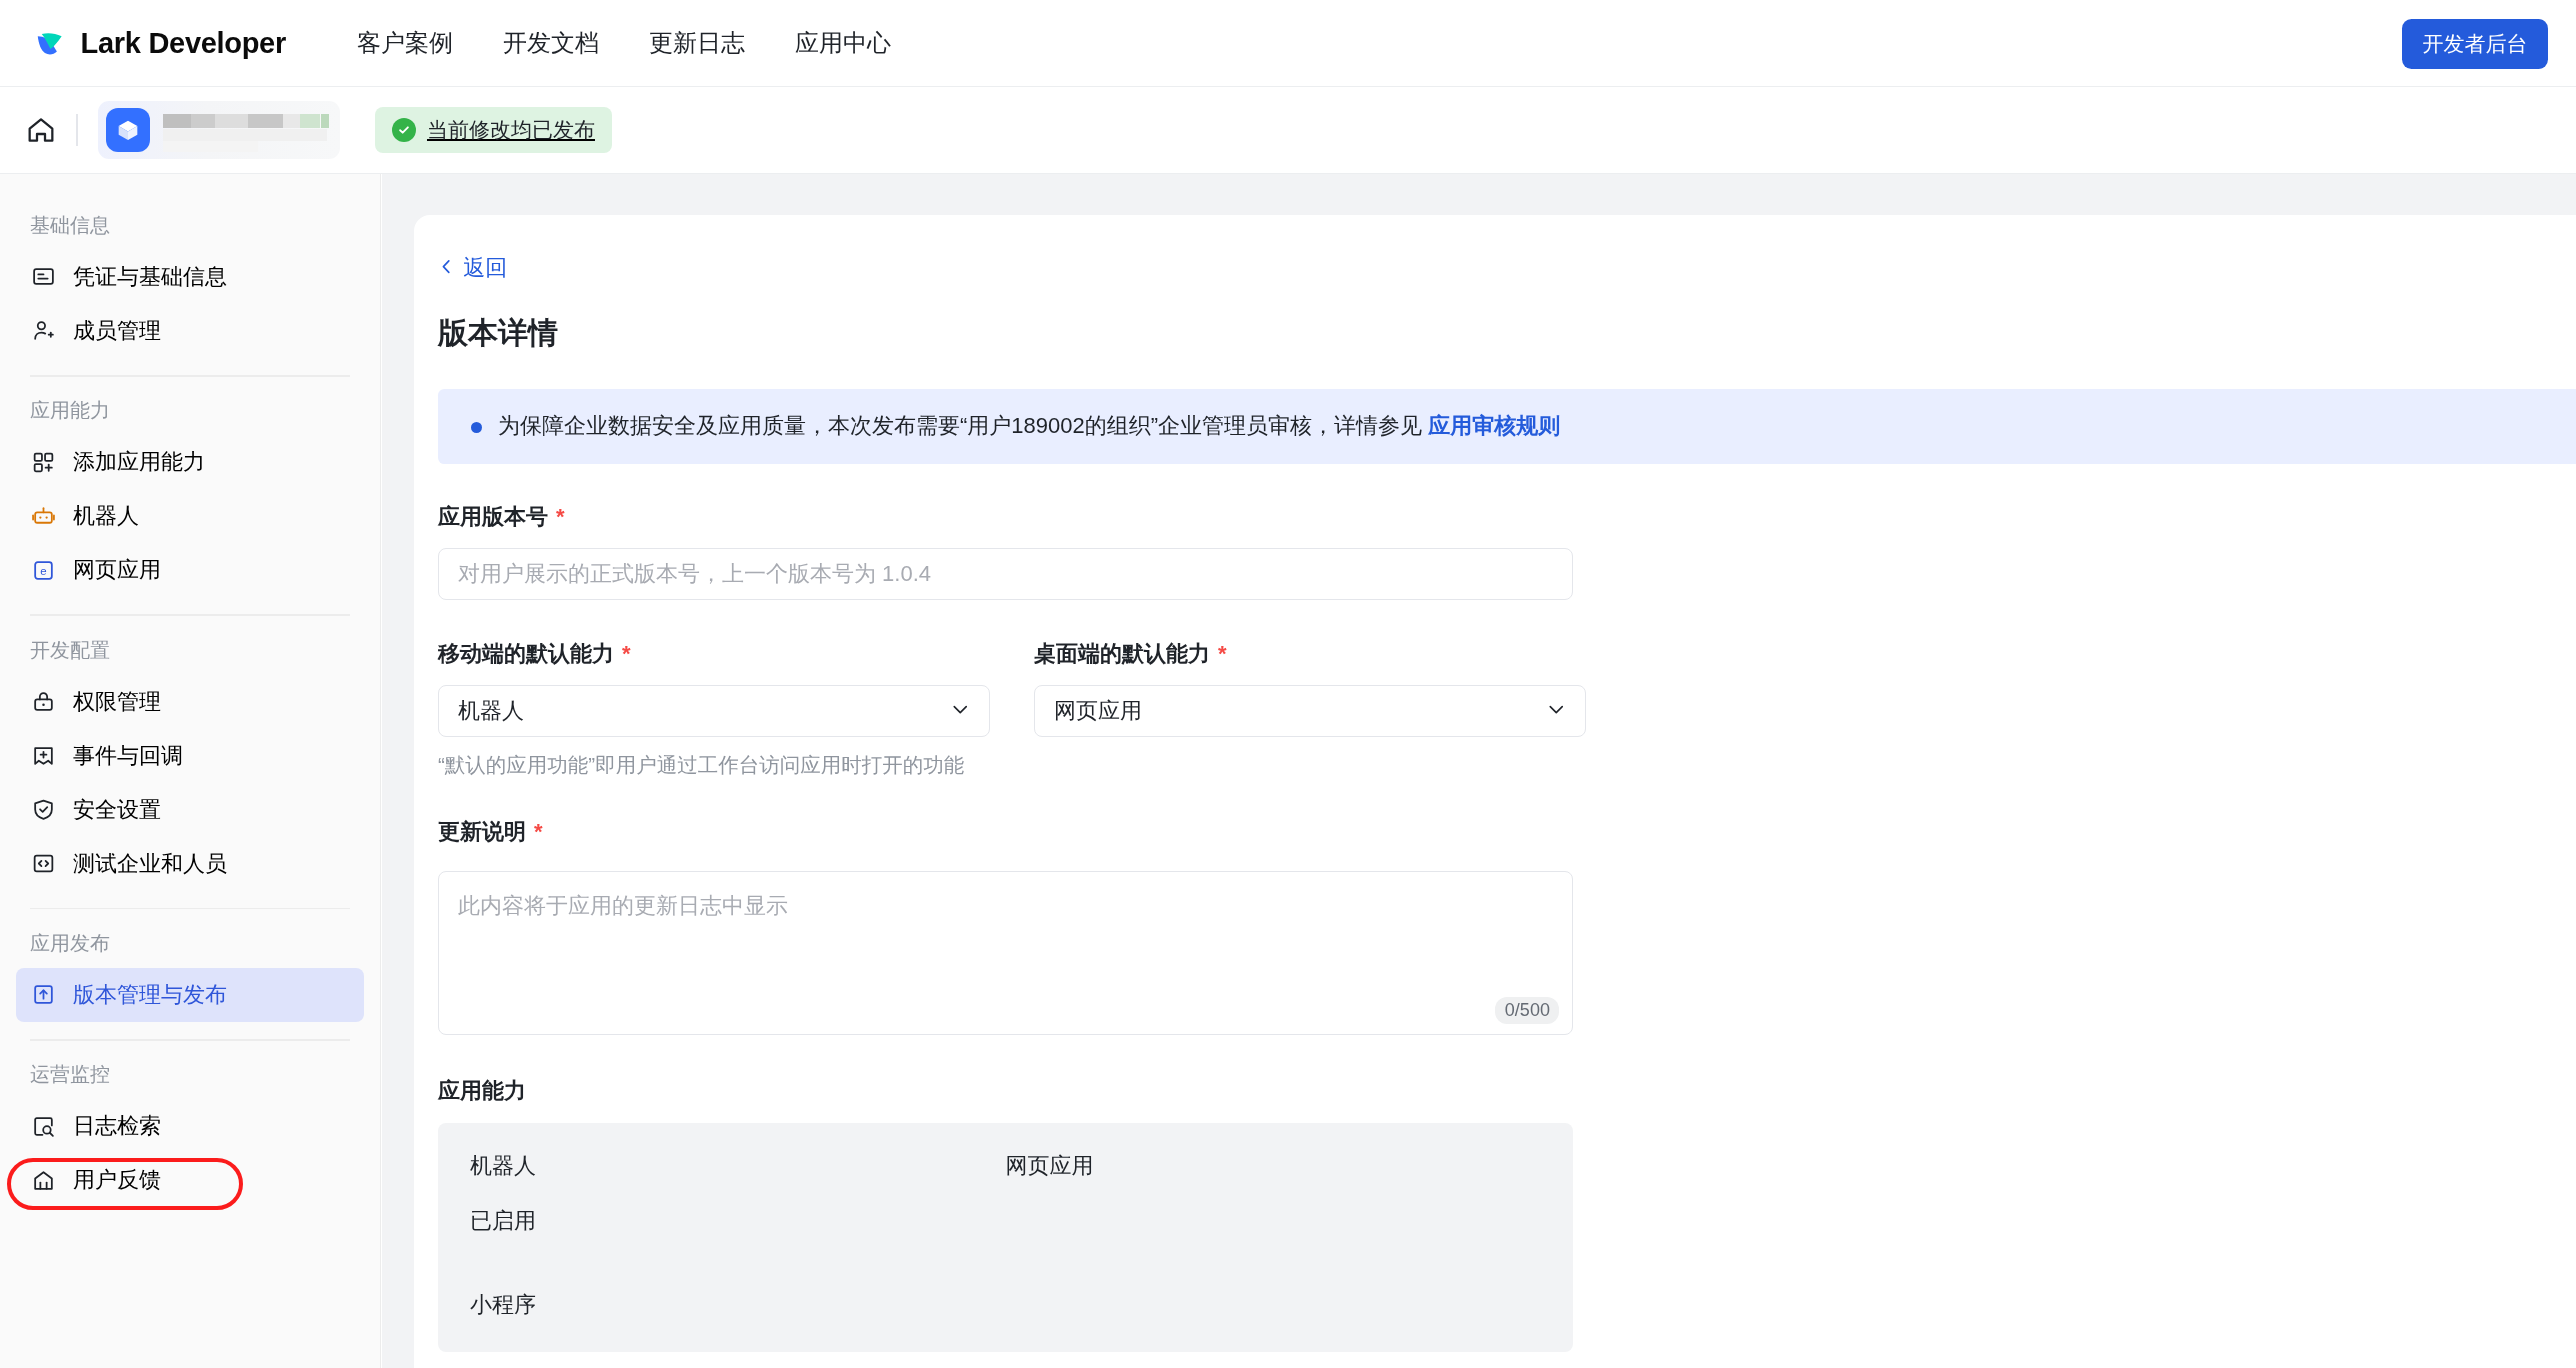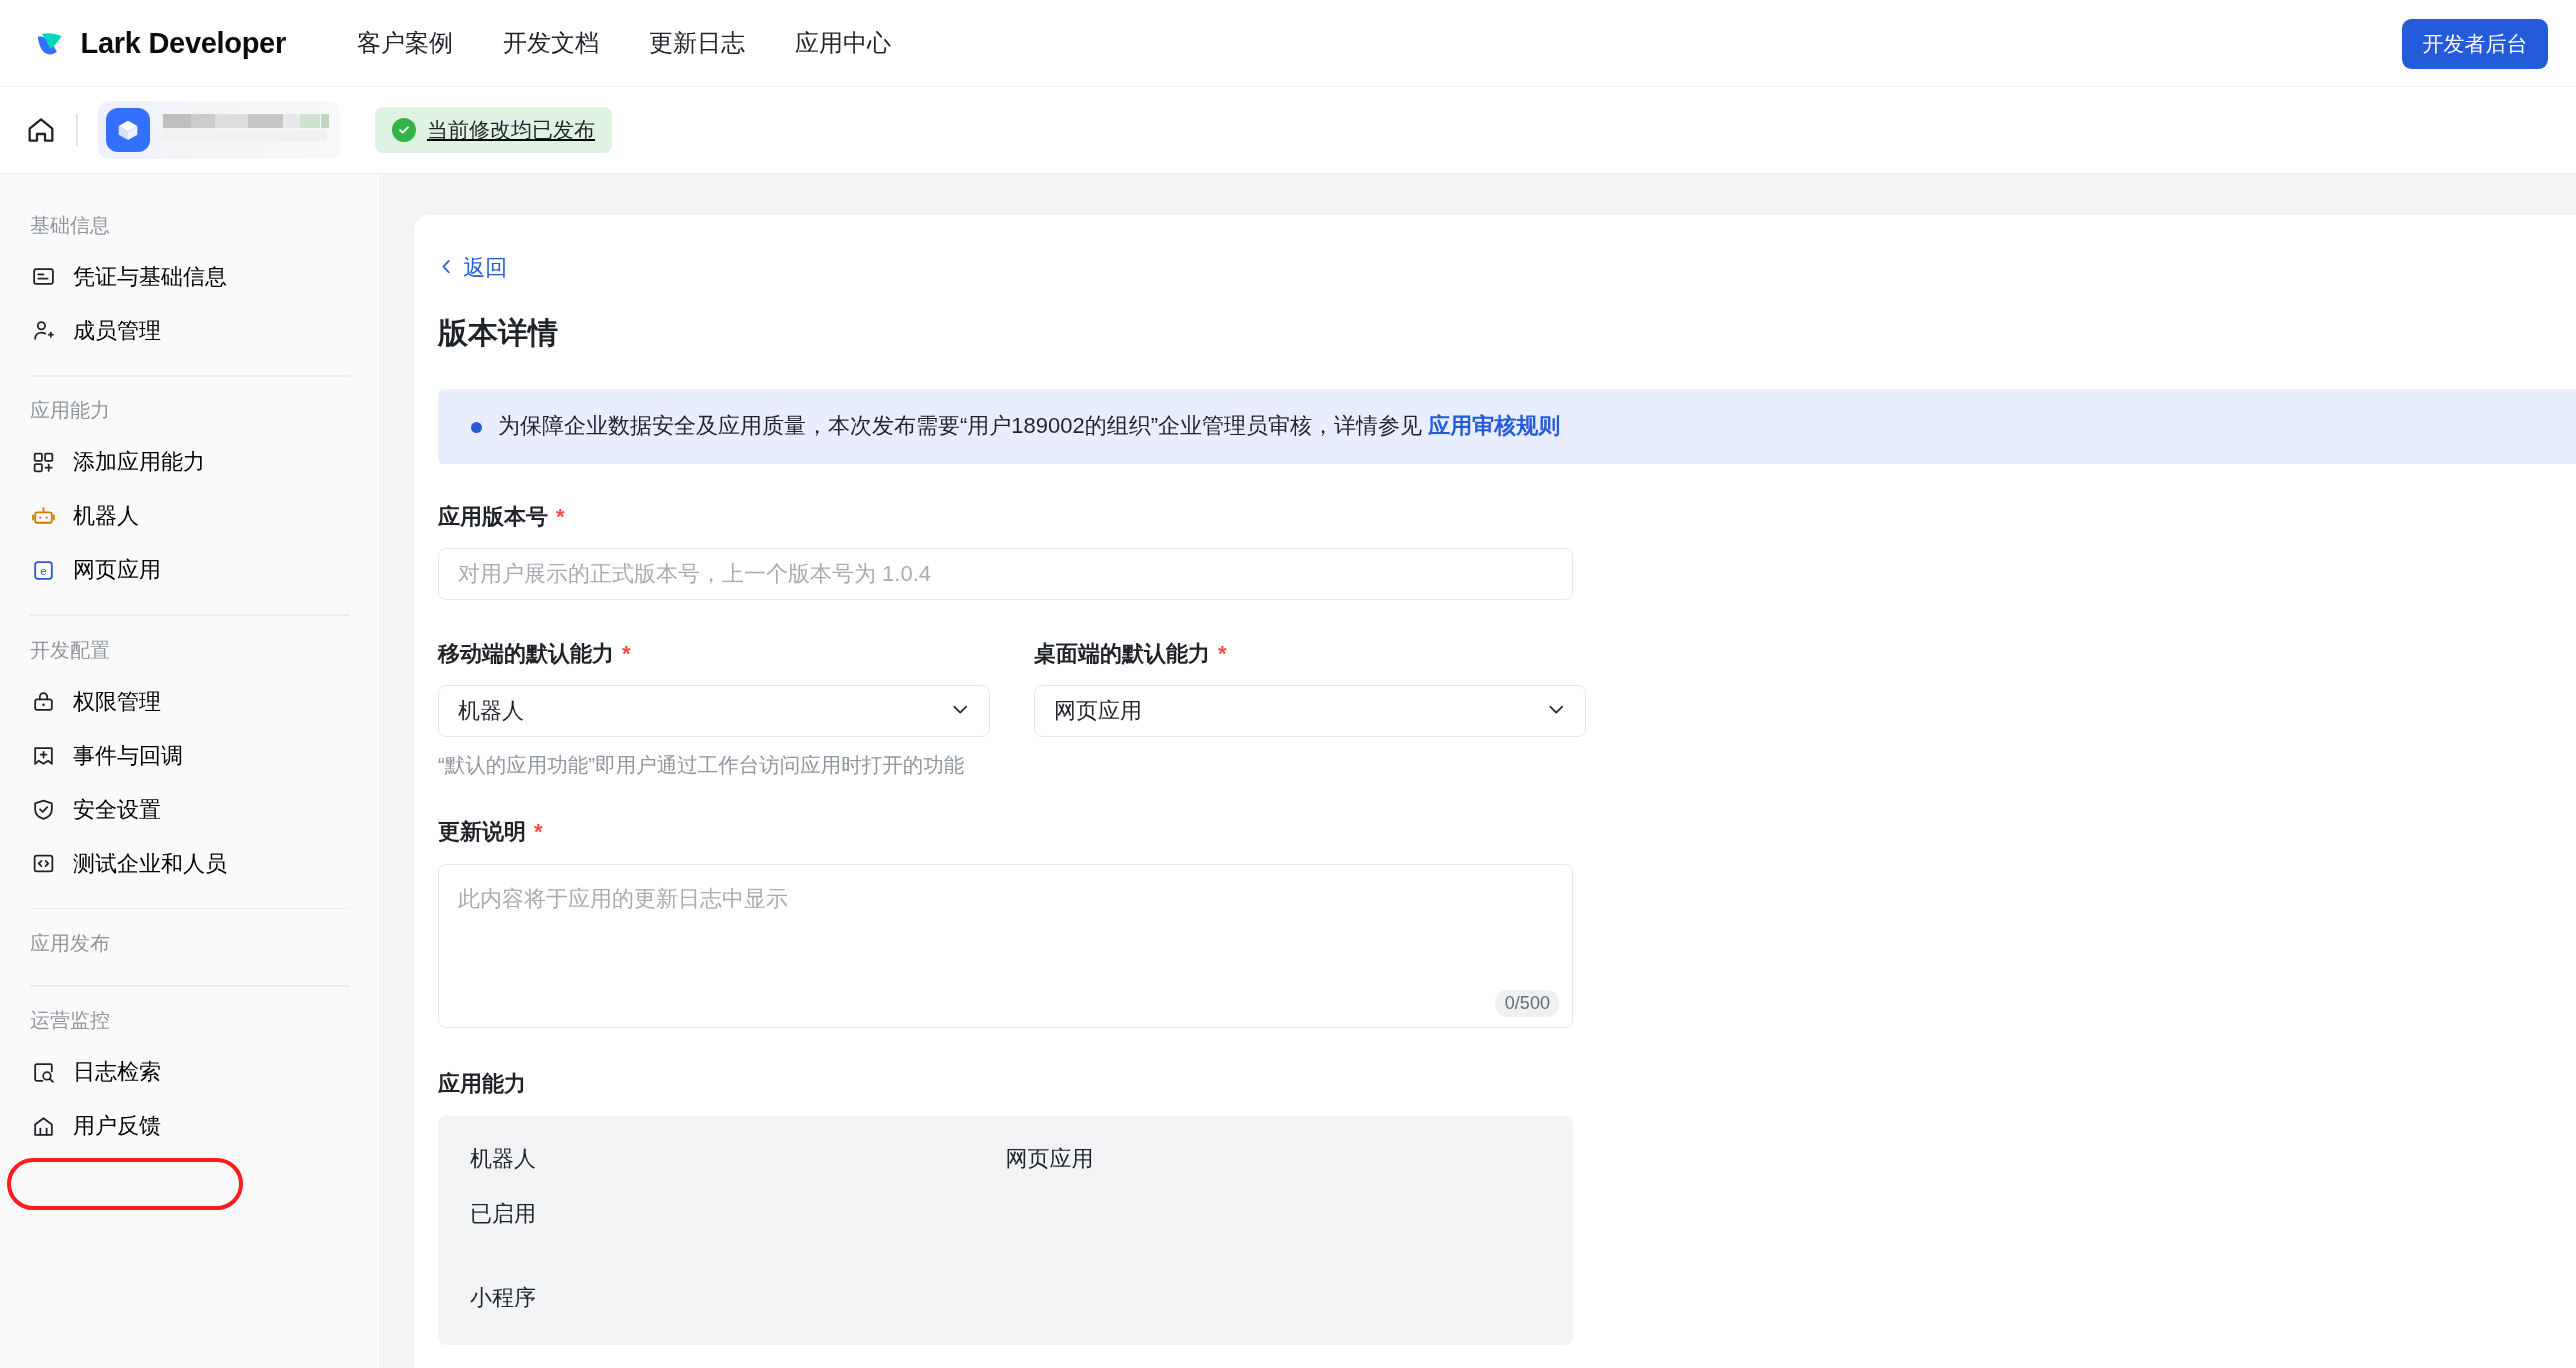--- a/index.html
+++ b/index.html
@@ -149,21 +149,21 @@
   .sel-box {
     margin-top: 16px; width: 552px; height: 52px;
     border: 1.6px solid #e4e6eb; border-radius: 8px;
     display: flex; align-items: center; justify-content: space-between;
     padding: 0 19px; background: #fff; cursor: pointer;
   }
   .sel-val { font-size: 22px; color: #1f2329; }
   .helper { margin-left: 24px; margin-top: 14px; font-size: 20.5px; color: #8f959e; }
 
   .textarea-box {
-    margin-top: 17px; width: 1135px; height: 164px;
+    margin-top: 24px; width: 1135px; height: 164px;
     border: 1.6px solid #e4e6eb; border-radius: 8px; background: #fff;
     position: relative; padding: 19px;
   }
   .ta-ph { font-size: 22px; color: #a8abb2; }
   .counter {
     position: absolute; right: 12.6px; bottom: 9.5px;
     background: #eff0f1; border-radius: 12px;
     font-size: 18px; color: #646a73; padding: 3.2px 9.5px;
   }
 
@@ -343,20 +343,30 @@
         <rect x="3.5" y="4.5" width="17" height="15" rx="2"></rect>
           <path d="M10 9.5 L7.5 12 L10 14.5"></path>
           <path d="M14 9.5 L16.5 12 L14 14.5"></path>
       </svg>
     </span>
     <span class="lbl">测试企业和人员</span>
   </div>
   <div class="sb-sep"></div>
 
   <div class="sb-group-title">应用发布</div>
+  <div class="sb-item active">
+    <span class="ico">
+      <svg width="25" height="25" viewBox="0 0 24 24" fill="none" stroke="#2f56d9" stroke-width="1.7" stroke-linecap="round" stroke-linejoin="round">
+        <rect x="4" y="4" width="16" height="16" rx="2"></rect>
+          <line x1="12" y1="16" x2="12" y2="8"></line>
+          <path d="M8.8 11.2 L12 8 L15.2 11.2"></path>
+      </svg>
+    </span>
+    <span class="lbl">版本管理与发布</span>
+  </div>
   <div class="sb-sep"></div>
 
   <div class="sb-group-title">运营监控</div>
   <div class="sb-item">
     <span class="ico">
       <svg width="25" height="25" viewBox="0 0 24 24" fill="none" stroke="#1f2329" stroke-width="1.7" stroke-linecap="round">
         <path d="M20 11 V5.5 A1.5 1.5 0 0 0 18.5 4 H5.5 A1.5 1.5 0 0 0 4 5.5 V18.5 A1.5 1.5 0 0 0 5.5 20 H11"></path>
           <circle cx="15.3" cy="15.3" r="3.6"></circle>
           <line x1="18" y1="18" x2="21" y2="21"></line>
       </svg>

